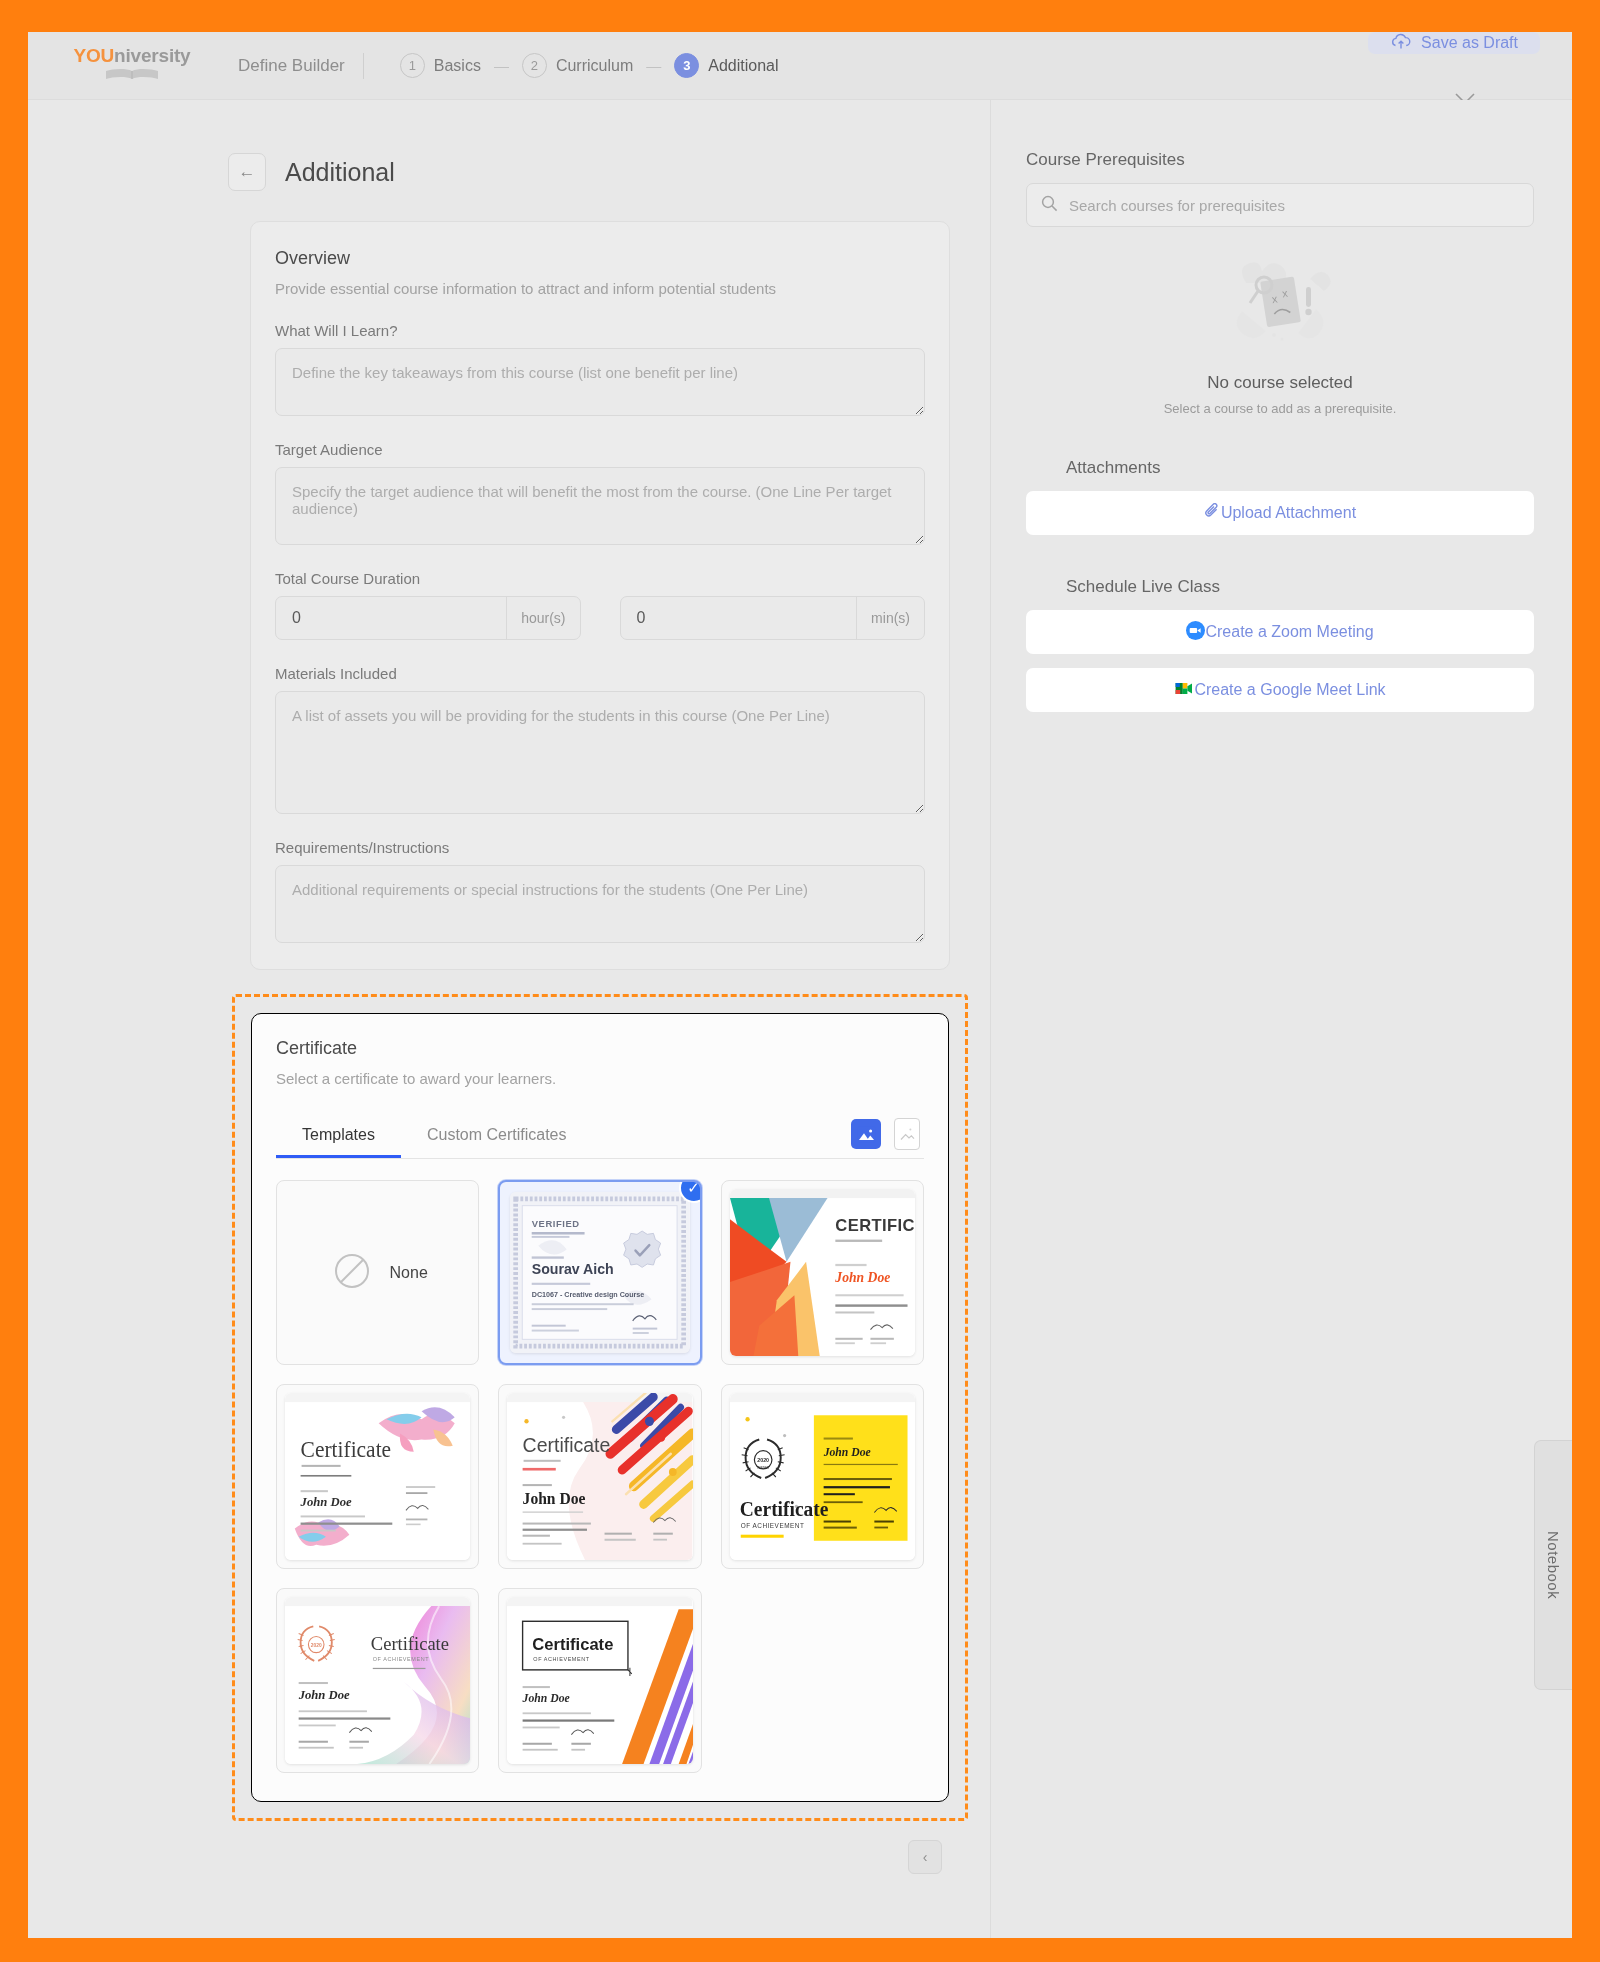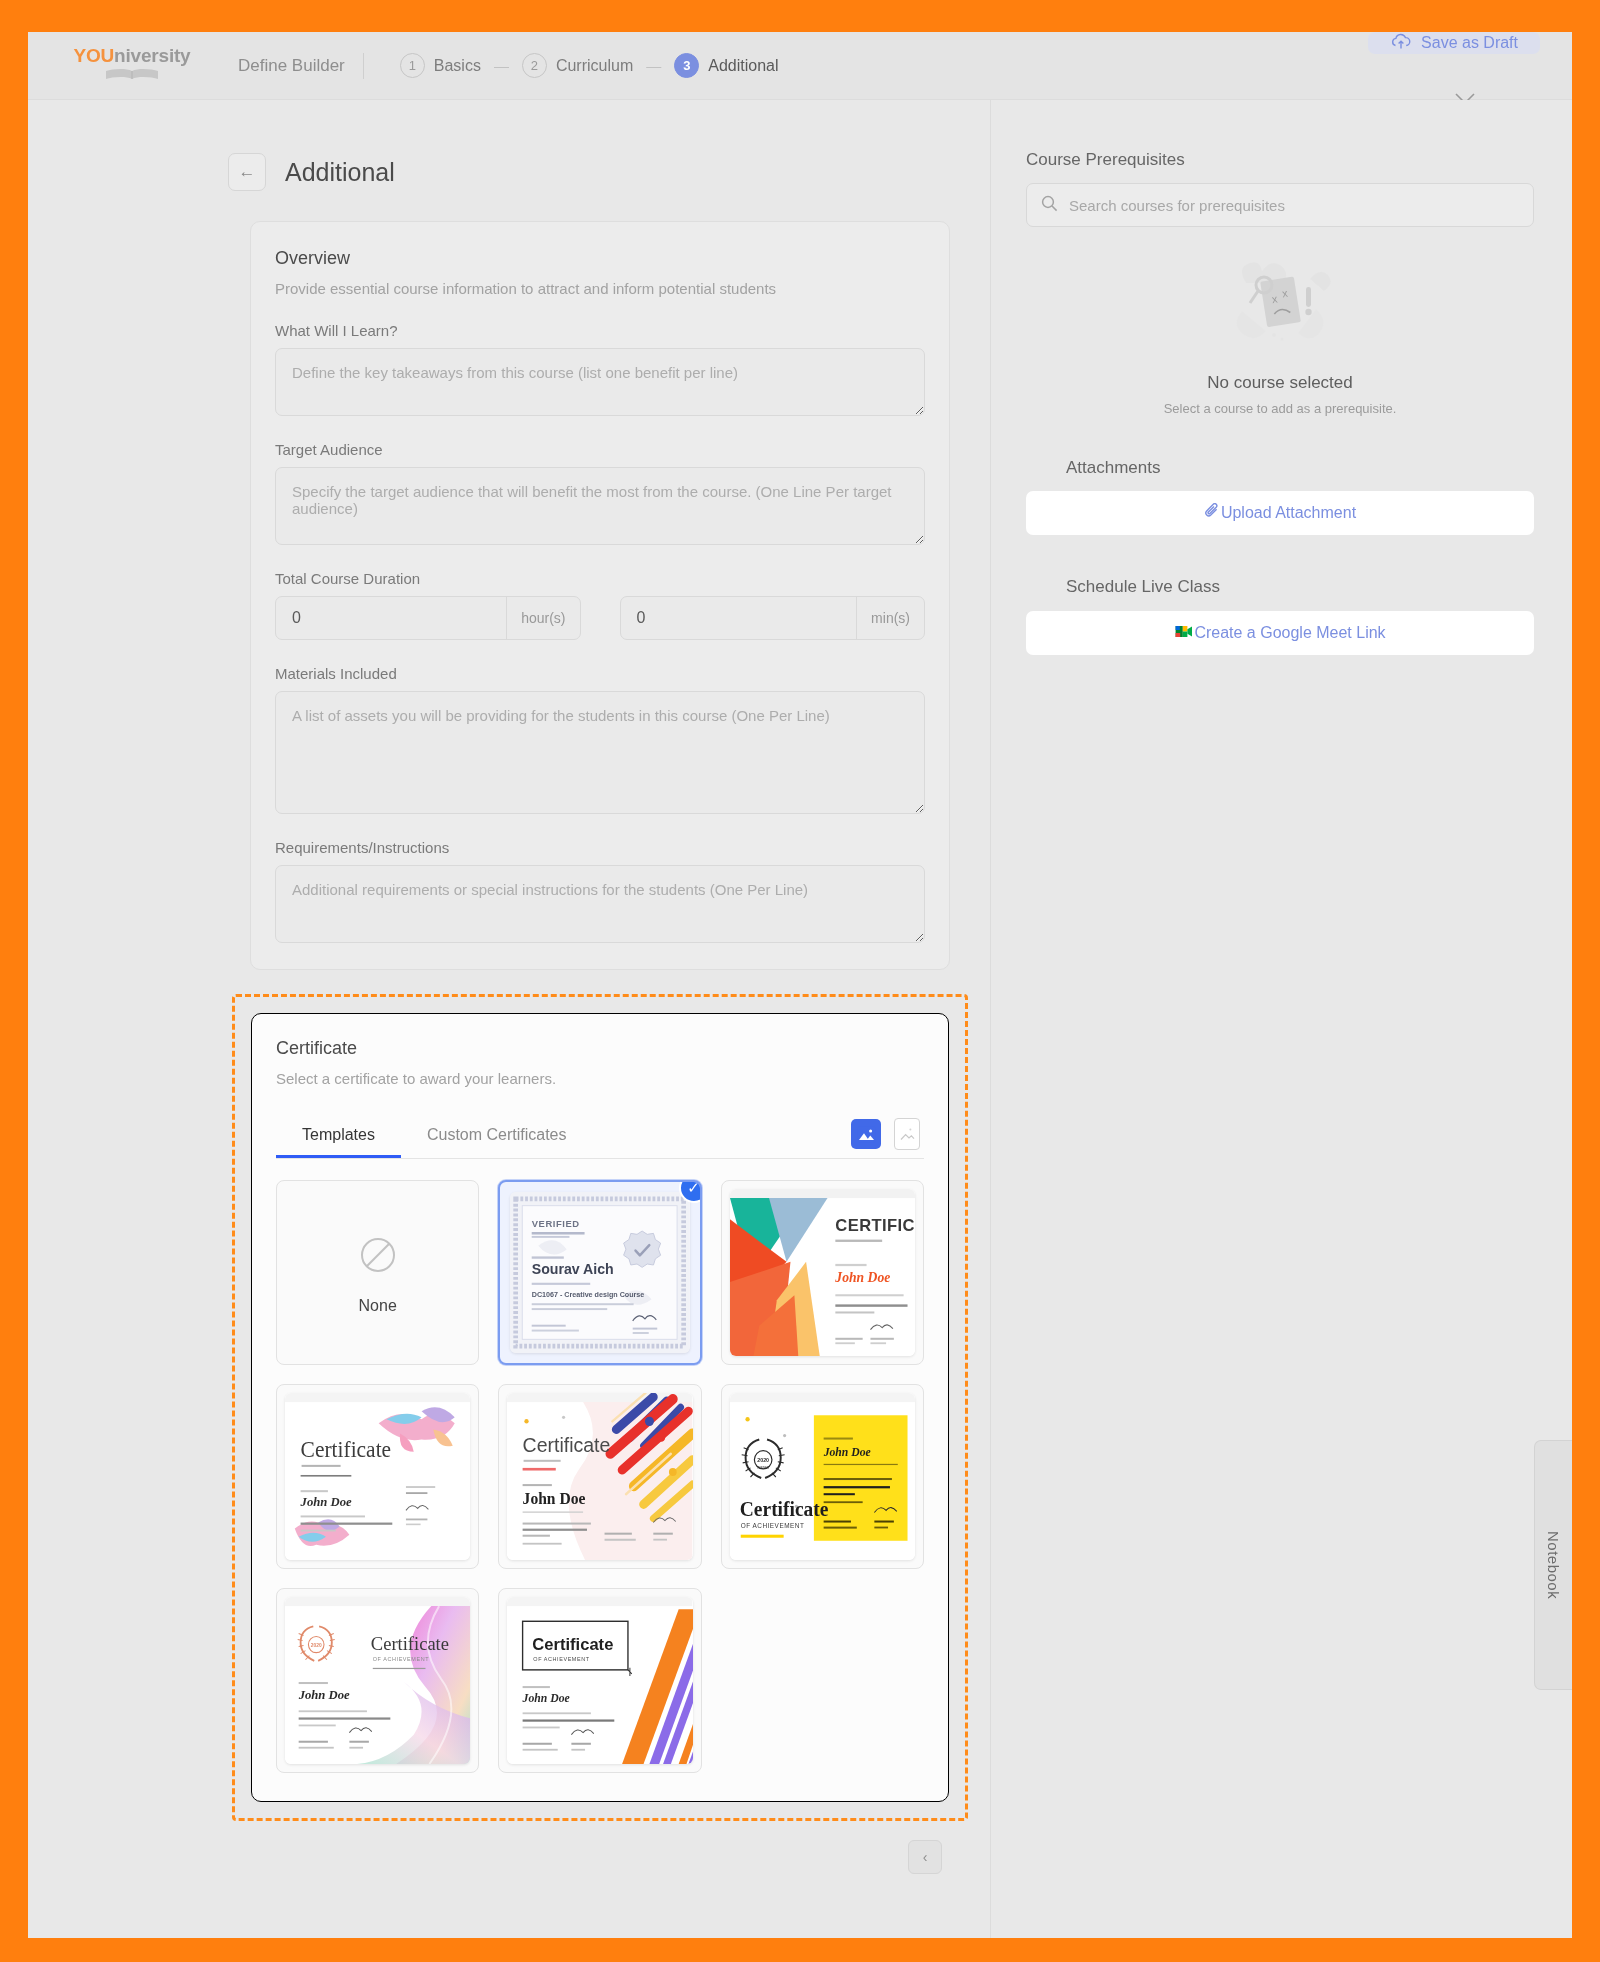--- a/index.html
+++ b/index.html
@@ -185,21 +185,21 @@
   .cert-tile {
     position: relative; height: 185px;
     border: 1px solid #e2e2e2; border-radius: 8px;
     background: #fafafa; cursor: pointer; overflow: hidden;
   }
   .cert-tile.selected {
     border: 2px solid #7b9cf0; background: #eef2fe;
     box-shadow: 0 0 0 1px #c5d3f8;
   }
   .cert-tile.none-tile {
-    display: flex; flex-direction: column;
+    display: flex; flex-direction: row;
     align-items: center; justify-content: center; gap: 14px;
   }
   .none-label { font-size: 16px; color: #444; }
   .tick-badge {
     position: absolute; right: -9px; top: -9px;
     width: 30px; height: 30px; border-radius: 50%;
     background: #2f6ef0; color: #fff; font-size: 15px;
     display: flex; align-items: center; justify-content: center;
     border: 2px solid #fff; z-index: 5;
   }
@@ -715,20 +715,30 @@
       <button class="side-btn">
         <span>
           <svg width="17" height="17" viewBox="0 0 17 17" fill="none" stroke="#7b8fe0" stroke-width="1.4">
             <path d="M12.6 6.2 L6.8 12 a2.9 2.9 0 0 1 -4.1 -4.1 L9.3 1.3 a2 2 0 0 1 2.9 2.9 L5.9 10.5 a1 1 0 0 1 -1.5 -1.5 L10 3.5"></path>
           </svg>
         </span>
         <span>Upload Attachment</span>
       </button>
 
       <div class="side-label side-gap-lg">Schedule Live Class</div>
+      <button class="side-btn">
+        <span>
+          <svg width="19" height="19" viewBox="0 0 19 19">
+            <circle cx="9.5" cy="9.5" r="9.5" fill="#2D8CFF"></circle>
+            <path d="M4.6 7 h5.6 a.9 .9 0 0 1 .9 .9 v3.2 a.9 .9 0 0 1 -.9 .9 H4.6 a.9 .9 0 0 1 -.9 -.9 V7.9 a.9 .9 0 0 1 .9 -.9z" fill="#fff"></path>
+            <path d="M11.6 9.2 L14.6 7.2 v4.6 L11.6 9.8 z" fill="#fff"></path>
+          </svg>
+        </span>
+        <span>Create a Zoom Meeting</span>
+      </button>
 
       <button class="side-btn side-gap-sm">
         <span>
           <svg width="20" height="17" viewBox="0 0 20 17">
             <path d="M1.6 3 h7.2 v11 H1.6z" fill="#00832D"></path>
             <path d="M8.8 3 h4.6 v5.5 L8.8 8.5z" fill="#FFBA00"></path>
             <path d="M8.8 8.5 h4.6 V14 H8.8z" fill="#00AC47"></path>
             <path d="M13.4 6.3 L18 3.4 v10.2 L13.4 10.7z" fill="#00AC47"></path>
             <path d="M1.6 3 h4.2 v4 H1.6z" fill="#0066DA"></path>
             <path d="M1.6 10 h4.6 v4 H1.6z" fill="#E94235"></path>

